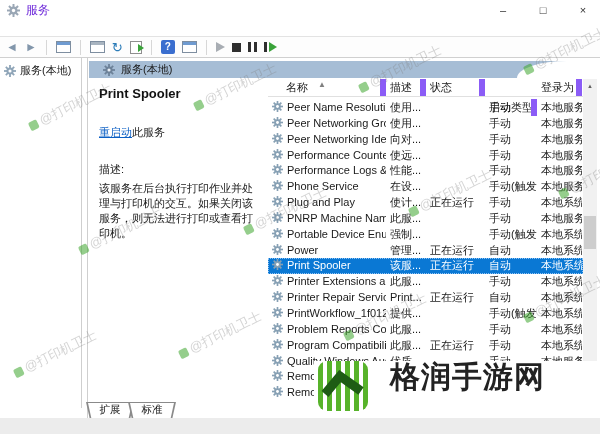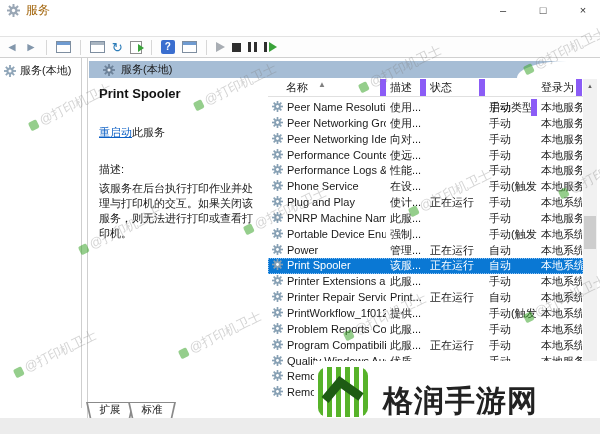--- a/index.html
+++ b/index.html
@@ -3,21 +3,21 @@
 <meta charset="utf-8">
 <style>
   * { margin:0; padding:0; box-sizing:border-box; }
   html,body { width:600px; height:434px; overflow:hidden; }
   body { font-family:"Liberation Sans","DejaVu Sans",sans-serif; background:#ececec; }
   #window { position:relative; width:600px; height:434px; background:#fff; }
 
   
   .titlebar { position:absolute; top:0; left:0; width:600px; height:20px; background:#fff;
               display:flex; align-items:center; padding-left:7px; }
-  .titlebar .app-title { font-size:12px; color:#a16207; margin-left:6px; }
+  .titlebar .app-title { font-size:12px; color:#6d28d9; margin-left:6px; }
   .win-controls { position:absolute; right:10px; top:0; height:20px; display:flex; align-items:center; gap:26px; }
   .win-btn { font-size:11px; color:#333; width:14px; text-align:center; cursor:default; }
 
   
   .menubar { position:absolute; top:20px; left:0; width:600px; height:16px; background:#fff;
              display:flex; align-items:center; padding-left:8px; gap:18px; }
   .menubar .mi { font-size:11.5px; color:#1a1a1a; }
 
   
   .toolbar { position:absolute; top:36px; left:0; width:600px; height:21px; background:#fdfdfd;
@@ -90,21 +90,21 @@
 
   .bottomstrip { position:absolute; left:0; bottom:0; width:600px; height:16px; background:#ececec; }
 
   
   .wm { position:absolute; transform:rotate(-26deg); font-size:13px; color:rgba(130,130,130,.34);
         white-space:nowrap; pointer-events:none; z-index:40; display:flex; align-items:center; gap:3px; }
   .wm .wmicon { display:inline-block; width:9px; height:9px; background:rgba(62,165,46,.55); border-radius:2px; }
 
   
   .logo { position:absolute; right:0; bottom:17px; width:286px; height:56px; background:#fff; z-index:60;
-          display:flex; align-items:flex-end; gap:15px; padding-left:4px; }
+          display:flex; align-items:flex-start; gap:22px; padding-left:4px; }
   .logo-mark { width:50px; height:50px; border-radius:9px; position:relative; overflow:hidden;
                background:repeating-linear-gradient(90deg,#57b32a 0 5px,#fff 5px 9px); }
   .logo-text-wrap { display:flex; flex-direction:column; align-items:center; }
   .logo-title { font-size:30px; font-weight:bold; color:#222; letter-spacing:1px; line-height:32px; }
   .logo-url { display:flex; align-items:center; gap:6px; font-size:10px; font-weight:bold; color:#333; margin-top:2px; }
   .logo-url .ln { display:inline-block; width:44px; height:2px; background:#333; }
 
   .gear-svg { display:block; }
 </style>
 </head>

